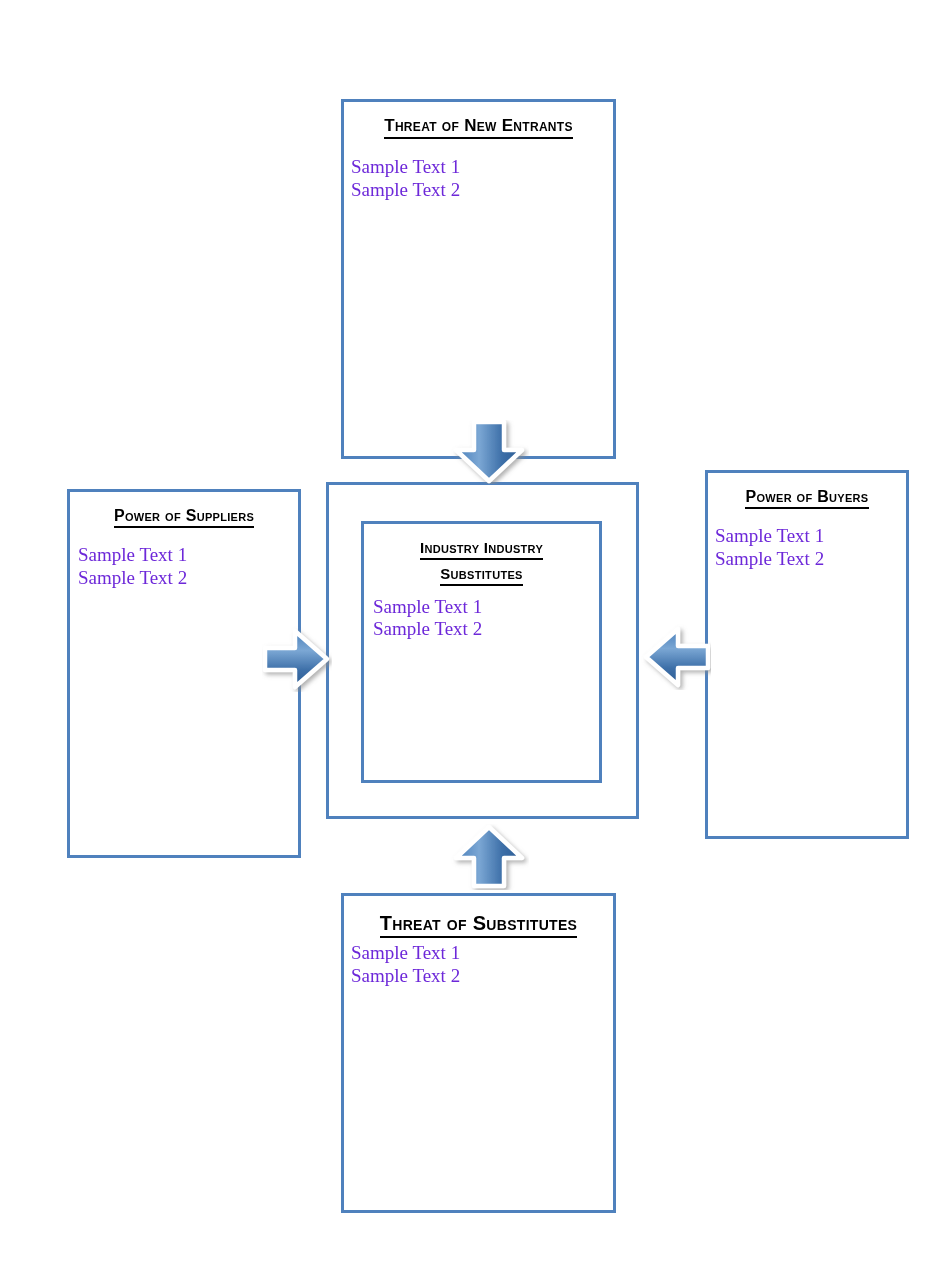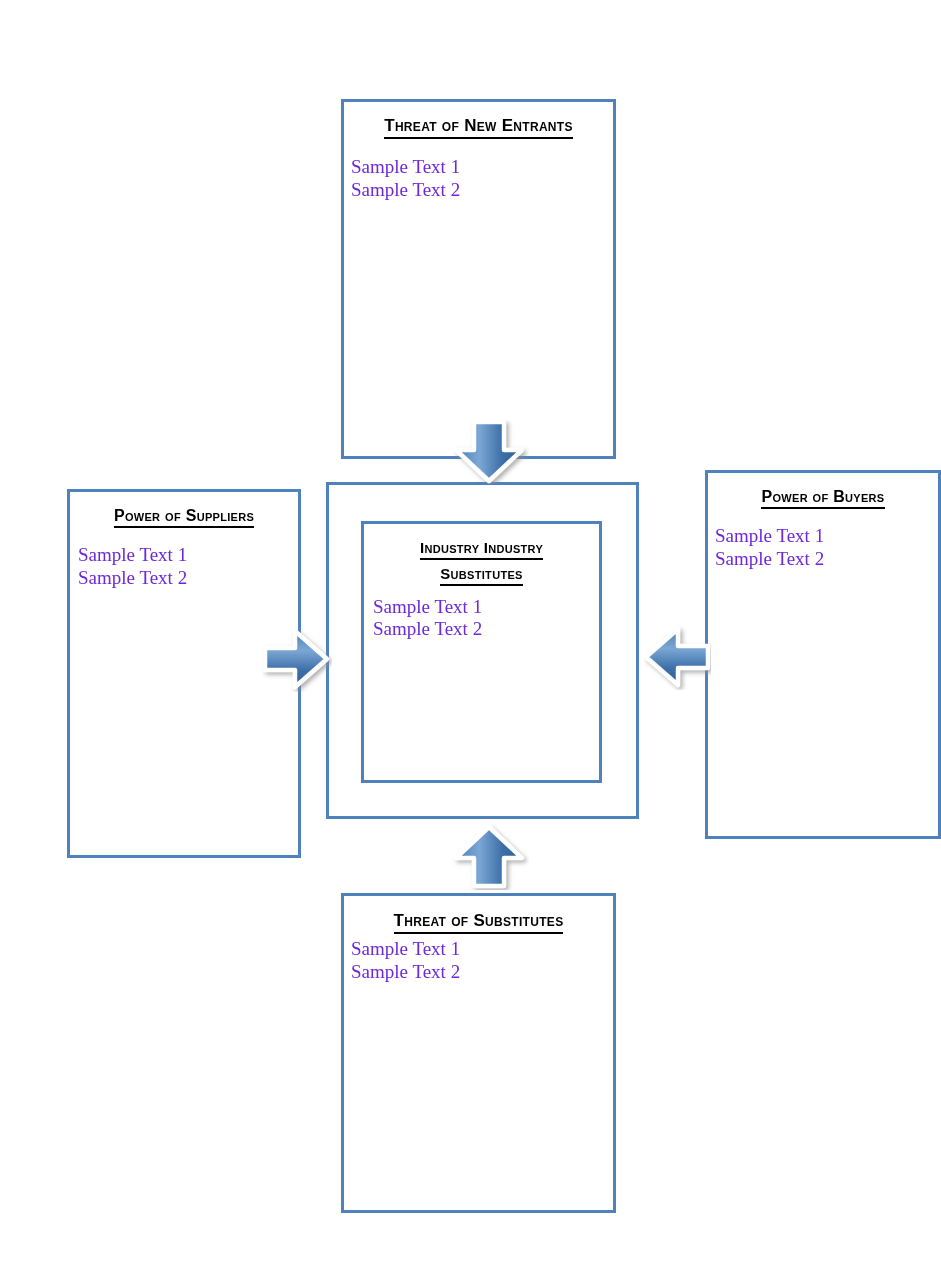--- a/index.html
+++ b/index.html
@@ -53,27 +53,27 @@
   #box-new-entrants { left: 341px; top: 99px; width: 275px; height: 360px; }
   #box-new-entrants .box-title { font-size: 17px; margin-top: 13px; }
   #box-new-entrants .box-body { margin-top: 17px; margin-left: 7px; }
 
   
   #box-suppliers { left: 25px; top: 489px; width: 234px; height: 369px; margin-left: 42px; }
   #box-suppliers .box-title { font-size: 16px; margin-top: 13px; }
   #box-suppliers .box-body { margin-top: 16px; margin-left: 8px; }
 
   
-  #box-buyers { left: 705px; top: 470px; width: 236px; height: 369px; }
+  #box-buyers { left: 705px; top: 470px; width: 204px; height: 369px; }
   #box-buyers .box-title { font-size: 16px; margin-top: 13px; }
   #box-buyers .box-body { margin-top: 16px; margin-left: 7px; }
 
   
   #box-substitutes { left: 341px; top: 893px; width: 275px; height: 320px; }
-  #box-substitutes .box-title { font-size: 17px; margin-top: 14px; }
+  #box-substitutes .box-title { font-size: 20px; margin-top: 14px; }
   #box-substitutes .box-body { margin-top: 4px; margin-left: 7px; }
 
   
   #box-center-outer { left: 326px; top: 482px; width: 313px; height: 337px; }
   #box-center-inner {
     position: absolute;
     box-sizing: border-box;
     left: 361px; top: 521px; width: 241px; height: 262px;
     border: 3px solid #4f81bd;
     background: #ffffff;

